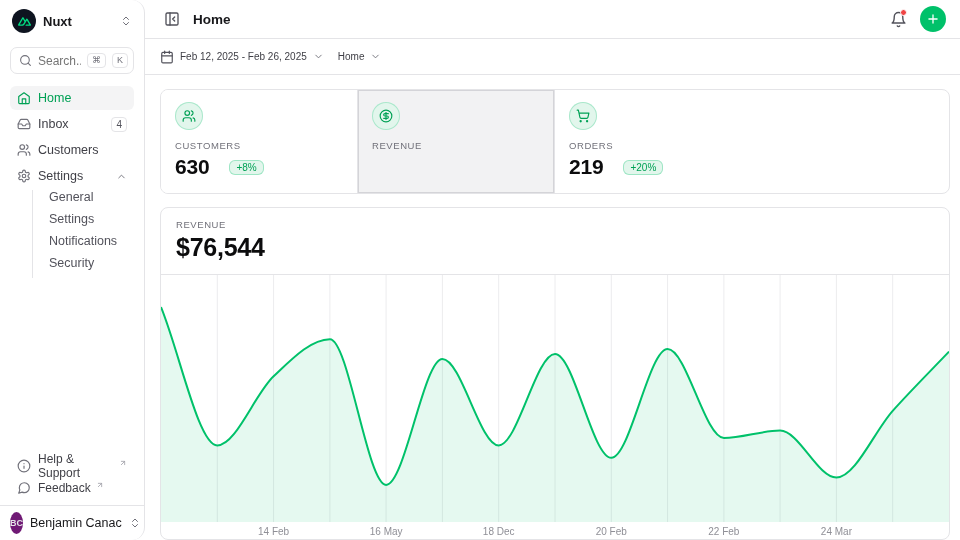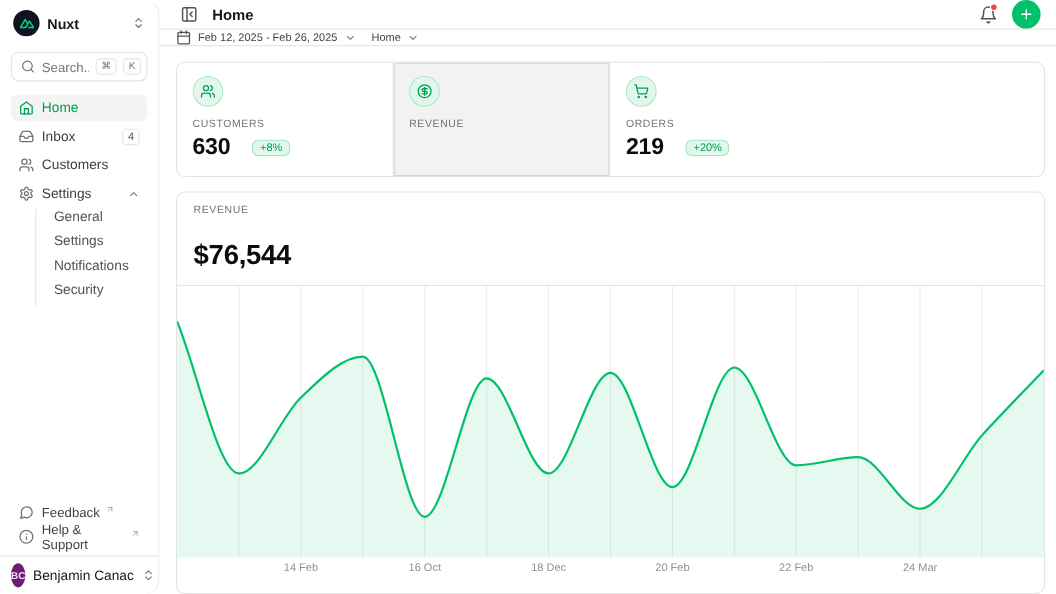--- a/index.html
+++ b/index.html
@@ -79,24 +79,24 @@
     color:#71717a; }
   .stat-value-row { margin-top:4px; display:flex; align-items:center; gap:20px; }
   .stat-value { font-size:21px; font-weight:700; color:#0c0c0d; letter-spacing:-.01em; }
   .delta-badge { font-size:10px; font-weight:500; color:#00a155; background:#e2f6ec;
     box-shadow:inset 0 0 0 1px rgba(0,193,106,.3); border-radius:6px; padding:2px 7px; }
 
   
   .chart-card { border:1px solid #e4e4e7; border-radius:8px; background:#fff; overflow:hidden; }
   .chart-head { padding:11px 15px 12px 15px; border-bottom:1px solid #e4e4e7; }
   .chart-label { font-size:9.5px; font-weight:500; letter-spacing:.06em; color:#71717a; }
-  .chart-value { font-size:25px; font-weight:700; letter-spacing:-.01em; margin-top:21px; color:#0c0c0d; }
+  .chart-value { font-size:25px; font-weight:700; letter-spacing:-.01em; margin-top:3px; color:#0c0c0d; }
   .chart-plot { height:247px; width:100%; }
   .chart-plot svg { width:100%; height:100%; }
-  .x-axis { position:relative; height:32px; }
+  .x-axis { position:relative; height:17px; }
   .x-axis span { position:absolute; top:4px; transform:translateX(-50%); font-size:10px;
     color:#8f8f96; white-space:nowrap; }
 </style>
 </head>
 <body>
 
 <aside class="sidebar">
 
   <div class="side-top">
     <span class="logo-circle">
@@ -185,40 +185,40 @@
       <div class="sub-item">
           <span>Security</span>
         </div>
     </div>
   </nav>
 
   <div class="side-footer">
     <div class="foot-item">
       <span class="ni">
         <svg width="14" height="14" viewBox="0 0 24 24" fill="none" stroke="currentColor" stroke-width="2" stroke-linecap="round" stroke-linejoin="round">
-            <path d="M21 11.5a8.5 8.5 0 0 1-8.5 8.5 8.38 8.38 0 0 1-3.8-.9L3 21l1.9-5.7a8.38 8.38 0 0 1-.9-3.8 8.5 8.5 0 0 1 8.5-8.5 8.38 8.38 0 0 1 3.8.9 8.5 8.5 0 0 1 4.7 7.6z"></path>
-          </svg>
-      </span>
-      <span>Feedback</span>
+            <circle cx="12" cy="12" r="10"></circle>
+            <path d="M12 16v-4"></path>
+            <path d="M12 8h.01"></path>
+          </svg>
+      </span>
+      <span>Help &amp; Support</span>
       <span class="ext">
         <svg width="8" height="8" viewBox="0 0 24 24" fill="none" stroke="currentColor" stroke-width="2.5" stroke-linecap="round" stroke-linejoin="round">
             <path d="M7 7h10v10"></path>
             <path d="M7 17 17 7"></path>
           </svg>
       </span>
     </div>
     <div class="foot-item">
       <span class="ni">
         <svg width="14" height="14" viewBox="0 0 24 24" fill="none" stroke="currentColor" stroke-width="2" stroke-linecap="round" stroke-linejoin="round">
-            <circle cx="12" cy="12" r="10"></circle>
-            <path d="M12 16v-4"></path>
-            <path d="M12 8h.01"></path>
-          </svg>
-      </span>
-      <span>Help &amp; Support</span>
+            <path d="M21 11.5a8.5 8.5 0 0 1-8.5 8.5 8.38 8.38 0 0 1-3.8-.9L3 21l1.9-5.7a8.38 8.38 0 0 1-.9-3.8 8.5 8.5 0 0 1 8.5-8.5 8.38 8.38 0 0 1 3.8.9 8.5 8.5 0 0 1 4.7 7.6z"></path>
+          </svg>
+      </span>
+      <span>Feedback</span>
       <span class="ext">
         <svg width="8" height="8" viewBox="0 0 24 24" fill="none" stroke="currentColor" stroke-width="2.5" stroke-linecap="round" stroke-linejoin="round">
             <path d="M7 7h10v10"></path>
             <path d="M7 17 17 7"></path>
           </svg>
       </span>
     </div>
   </div>
 
   <div class="user-row">
@@ -357,21 +357,21 @@
             <line x1="562.9" y1="0" x2="562.9" y2="247" stroke="#ececee" stroke-width="1" vector-effect="non-scaling-stroke"></line>
             <line x1="619.1" y1="0" x2="619.1" y2="247" stroke="#ececee" stroke-width="1" vector-effect="non-scaling-stroke"></line>
             <line x1="675.4" y1="0" x2="675.4" y2="247" stroke="#ececee" stroke-width="1" vector-effect="non-scaling-stroke"></line>
             <line x1="731.7" y1="0" x2="731.7" y2="247" stroke="#ececee" stroke-width="1" vector-effect="non-scaling-stroke"></line>
             <path d="M 0 32.1 C 18.8 78.2 37.5 170.4 56.3 170.4 C 75.0 170.4 93.8 119.0 112.6 101.3 C 131.3 83.6 150.1 64.2 168.9 64.2 C 187.6 64.2 206.4 209.9 225.1 209.9 C 243.9 209.9 262.7 84.0 281.4 84.0 C 300.2 84.0 319.0 170.4 337.7 170.4 C 356.5 170.4 375.2 79.0 394.0 79.0 C 412.8 79.0 431.5 182.8 450.3 182.8 C 469.0 182.8 487.8 74.1 506.6 74.1 C 525.3 74.1 544.1 163.0 562.9 163.0 C 581.6 163.0 600.4 155.6 619.1 155.6 C 637.9 155.6 656.7 202.5 675.4 202.5 C 694.2 202.5 713.0 156.8 731.7 135.8 C 750.5 114.9 769.2 96.3 788.0 76.6 L 788 247 L 0 247 Z" fill="#00c16a" fill-opacity="0.1"></path>
             <path d="M 0 32.1 C 18.8 78.2 37.5 170.4 56.3 170.4 C 75.0 170.4 93.8 119.0 112.6 101.3 C 131.3 83.6 150.1 64.2 168.9 64.2 C 187.6 64.2 206.4 209.9 225.1 209.9 C 243.9 209.9 262.7 84.0 281.4 84.0 C 300.2 84.0 319.0 170.4 337.7 170.4 C 356.5 170.4 375.2 79.0 394.0 79.0 C 412.8 79.0 431.5 182.8 450.3 182.8 C 469.0 182.8 487.8 74.1 506.6 74.1 C 525.3 74.1 544.1 163.0 562.9 163.0 C 581.6 163.0 600.4 155.6 619.1 155.6 C 637.9 155.6 656.7 202.5 675.4 202.5 C 694.2 202.5 713.0 156.8 731.7 135.8 C 750.5 114.9 769.2 96.3 788.0 76.6" fill="none" stroke="#00c16a" stroke-width="2" vector-effect="non-scaling-stroke"></path>
           </svg>
       </div>
       <div class="x-axis">
           <span style="left: 14.2857%;">14 Feb</span>
-          <span style="left: 28.5714%;">16 Oct</span>
+          <span style="left: 28.5714%;">16 May</span>
           <span style="left: 42.8571%;">18 Dec</span>
           <span style="left: 57.1429%;">20 Feb</span>
           <span style="left: 71.4286%;">22 Feb</span>
           <span style="left: 85.7143%;">24 Mar</span>
         </div>
     </div>
 
   </div>
 </main>
 

